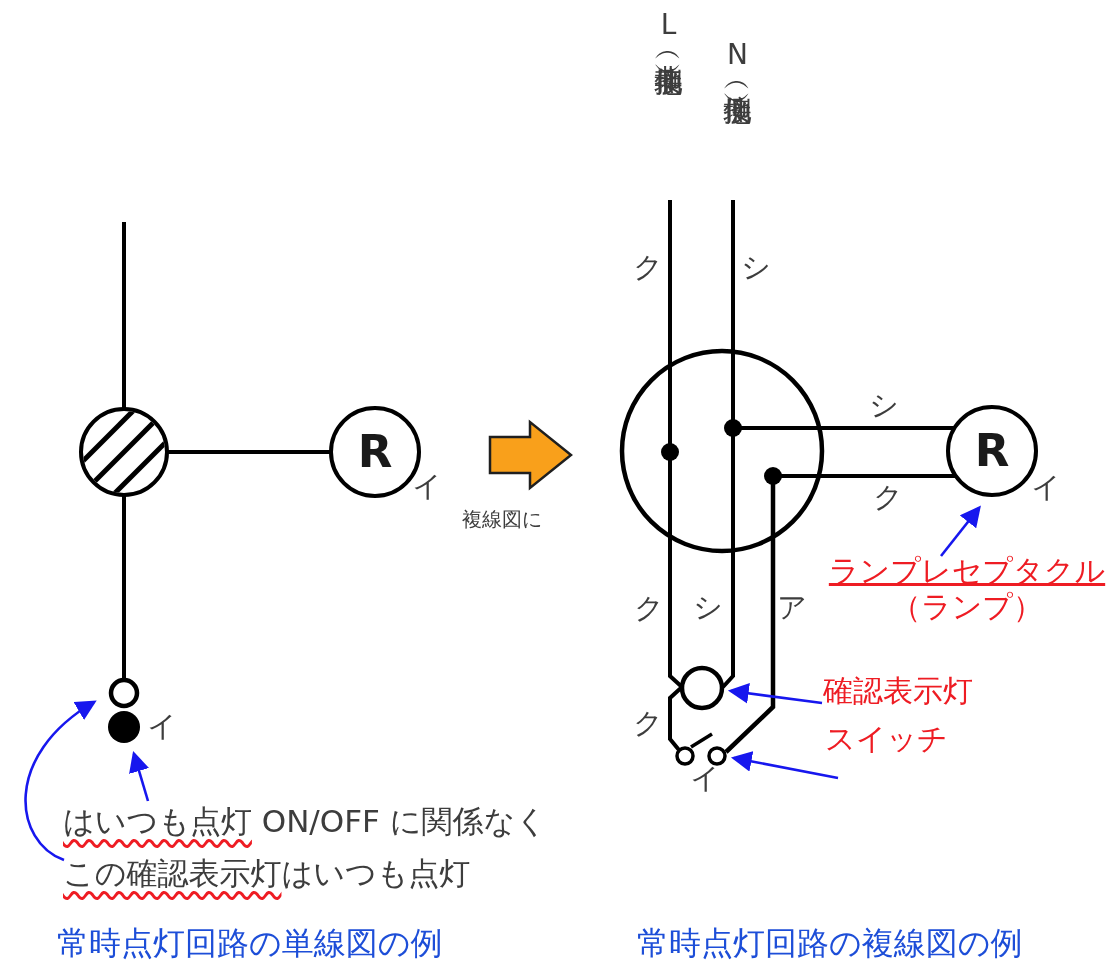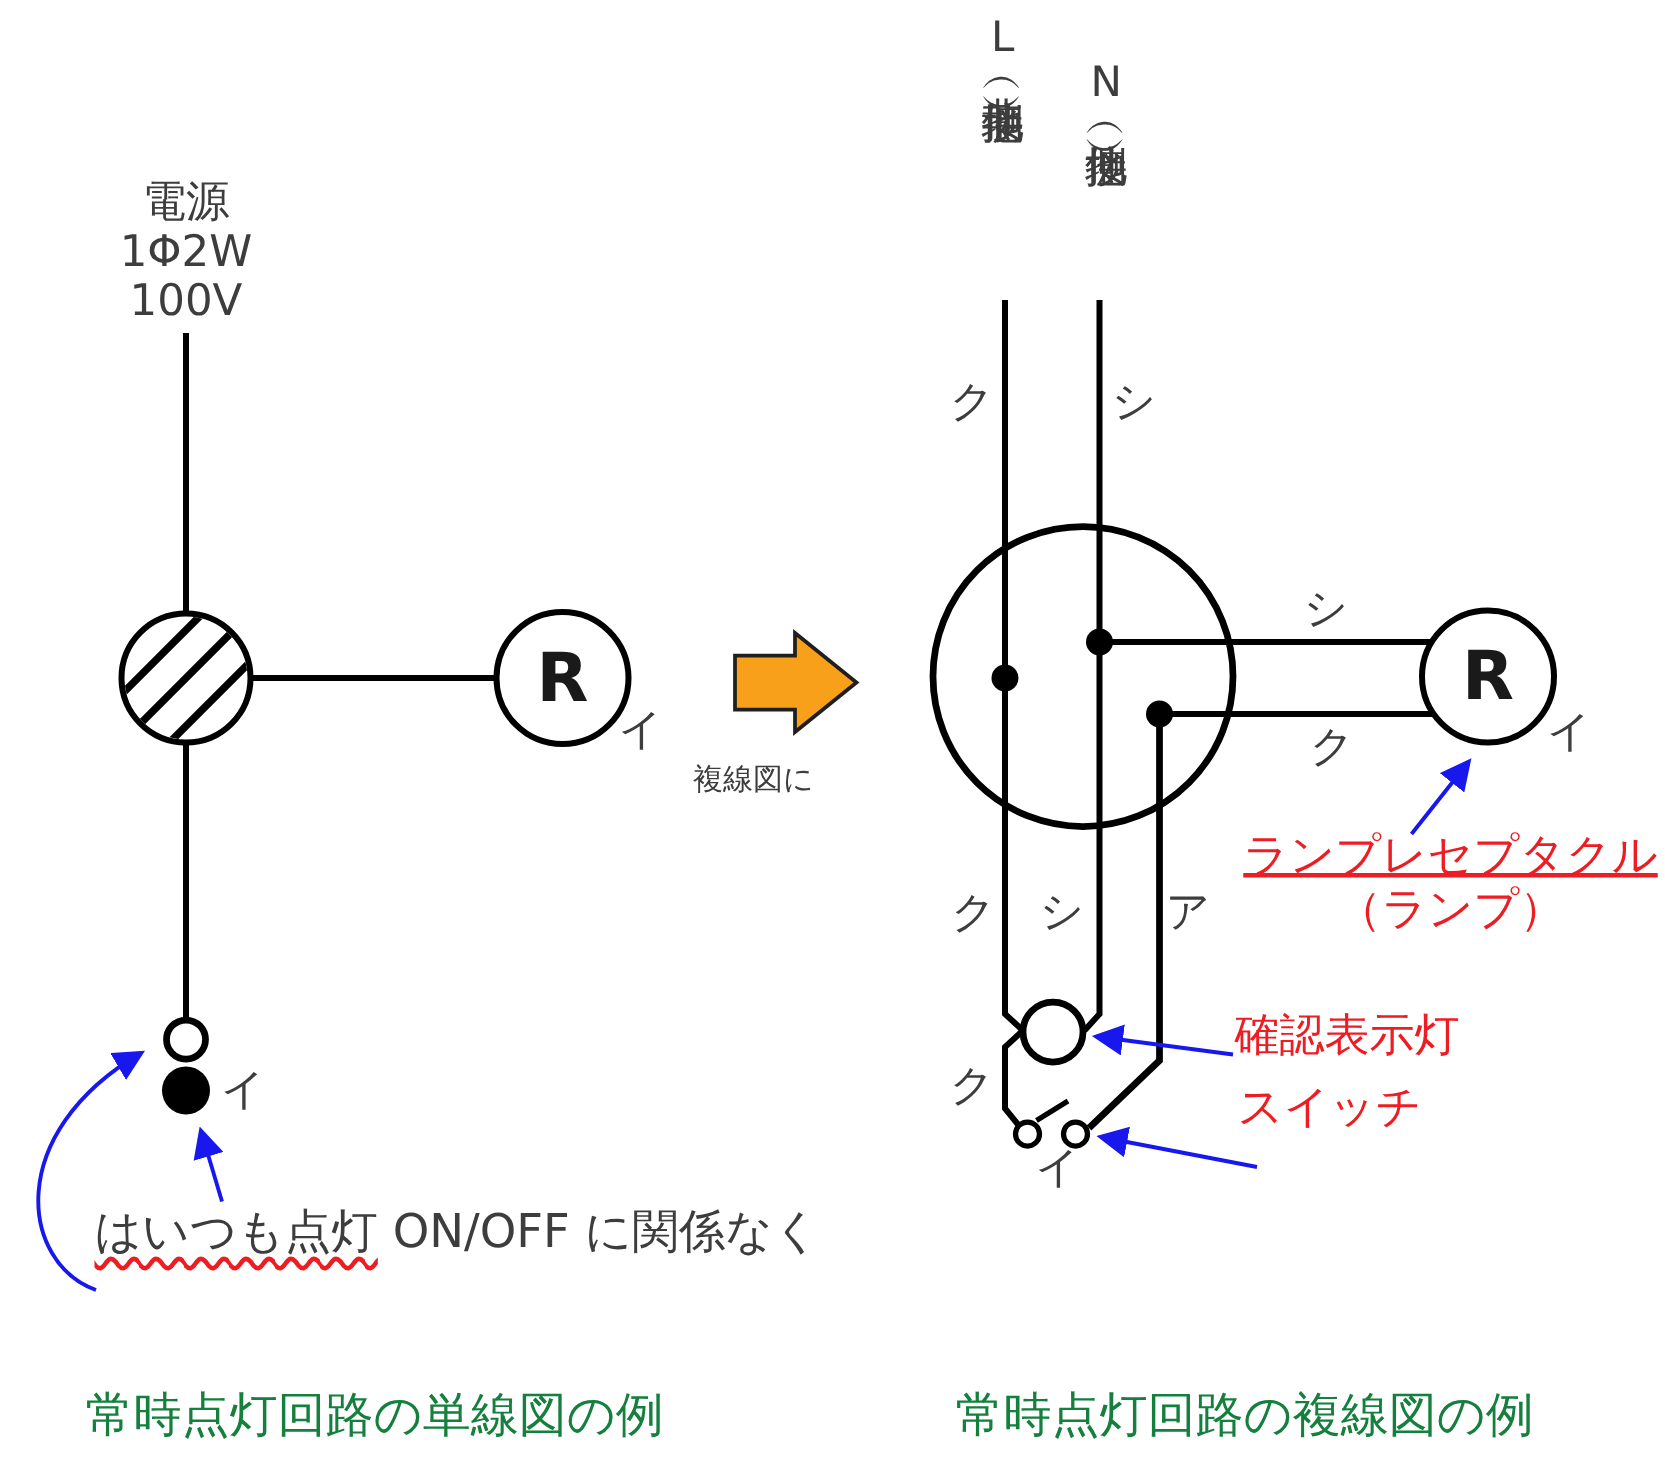--- a/index.html
+++ b/index.html
@@ -38,21 +38,21 @@
   }
   .note { font-size: 31px; line-height: 52px; color: #3d3d3d; }
   .wavy {
     text-decoration: underline;
     text-decoration-style: wavy;
     text-decoration-color: #ee1c23;
     text-decoration-thickness: 2.5px;
     text-underline-offset: 7px;
   }
   .red-note { color: #ee1c23; font-size: 30px; }
-  .caption { font-size: 32px; color: #15803d; }
+  .caption { font-size: 32px; color: #1d4ed8; }
   .arrow-caption { font-size: 20px; color: #3d3d3d; line-height: 42px; }
   .arrow-caption span { display: block; }
 </style>
 </head>
 <body>
 
 <div id="canvas">
 
   <svg id="diagram-svg" width="1110" height="976" viewBox="0 0 1110 976">
     <defs>
@@ -105,33 +105,31 @@
 
     <circle cx="685" cy="756" r="8" fill="#fff" stroke="#000" stroke-width="3.5"></circle>
     <circle cx="717" cy="756" r="8" fill="#fff" stroke="#000" stroke-width="3.5"></circle>
     <line x1="691" y1="747" x2="712" y2="734" stroke="#000" stroke-width="3.5"></line>
 
     <line x1="941" y1="556" x2="979" y2="508" stroke="#1717ee" stroke-width="2.6" marker-end="url(#bArrow)"></line>
     <line x1="822" y1="703" x2="731" y2="691" stroke="#1717ee" stroke-width="2.6" marker-end="url(#bArrow)"></line>
     <line x1="838" y1="778" x2="734" y2="758" stroke="#1717ee" stroke-width="2.6" marker-end="url(#bArrow)"></line>
   </svg>
 
-  <div class="lbl power-label hcenter" style="left:124px; top:118px;">
-    <div>電源</div>
-    <div>1Φ2W</div>
-    <div>100V</div>
-  </div>
 
   <div class="lbl lamp-letter center" style="left:375px; top:452px;">R</div>
   <div class="lbl center" style="left:427px; top:487px;">イ</div>
   <div class="lbl center" style="left:162px; top:727px;">イ</div>
 
   <div class="lbl note" style="left:63px; top:795px;">
     <div>
       <span class="wavy">はいつも点灯</span><span> ON/OFF に関係なく</span>
+    </div>
+    <div>
+      <span class="wavy">この確認表示灯</span><span>はいつも点灯</span>
     </div>
   </div>
 
   <div class="lbl caption" style="left:57px; top:926px;">常時点灯回路の単線図の例</div>
 
   <div class="lbl arrow-caption" style="left:462px; top:498px;">
     <span>複線図に</span>
   </div>
 
   <div class="lbl vlabel hcenter" style="left:668px; top:8px;">L（非接地側）</div>

